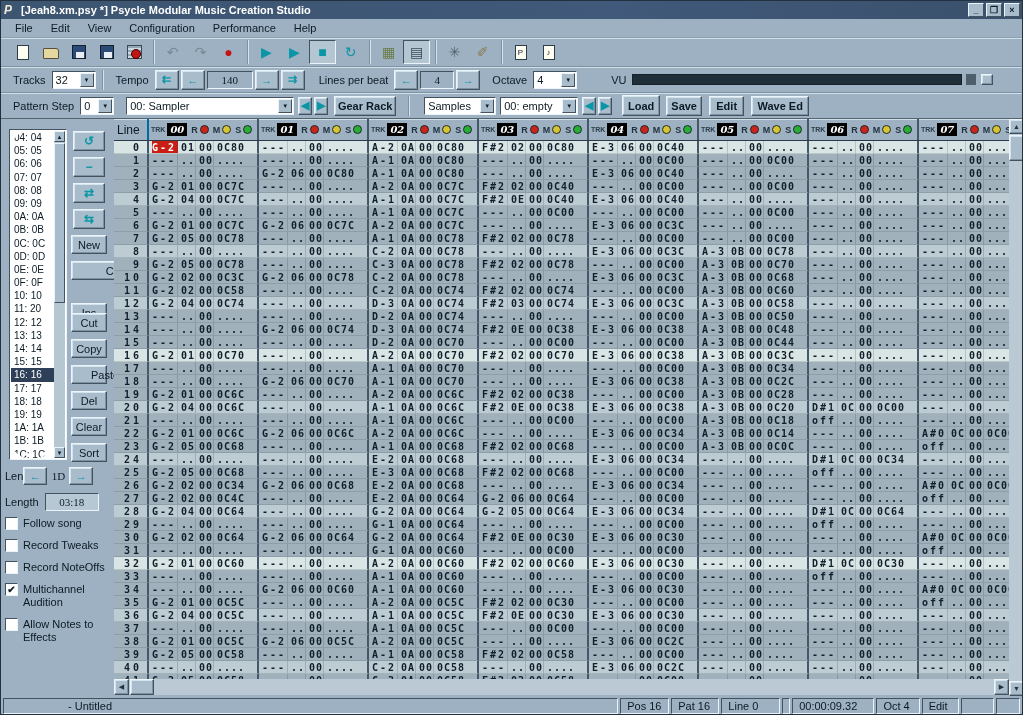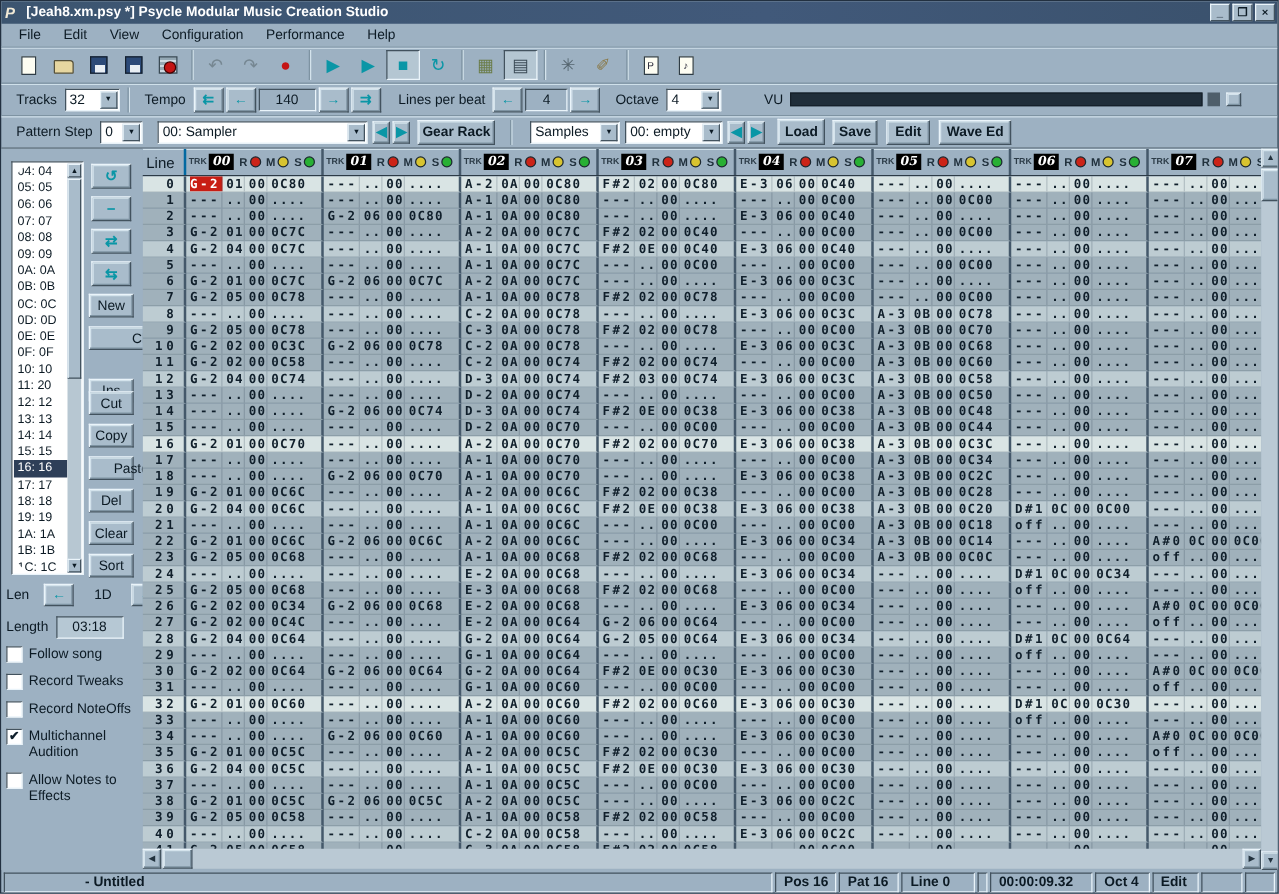--- a/index.html
+++ b/index.html
@@ -54,21 +54,21 @@
   .toolbar3{position:absolute;left:0;top:92px;width:100%;height:26px;display:flex;
     align-items:center;border-bottom:1px solid #55656f;box-shadow:inset 0 1px 0 #cfe0ea;}
   .lbl{white-space:nowrap;}
   .combo{height:18px;background:#fff;display:flex;align-items:center;position:relative;
     padding-left:3px;white-space:nowrap;overflow:hidden;}
   .combo .arrow{position:absolute;right:1px;top:1px;bottom:1px;width:14px;display:flex;
     align-items:center;justify-content:center;font-size:6px;}
   .sbtn{height:20px;display:flex;align-items:center;justify-content:center;
     font-weight:bold;}
   .teal{color:#0a96a6;}
-  .valbox{height:18px;display:flex;align-items:center;justify-content:center;}
+  .valbox{height:18px;display:flex;align-items:center;justify-content:center;font-family:Liberation Serif, serif;}
   .vsep{width:2px;height:20px;border-left:1px solid #7e93a2;border-right:1px solid #d4e3ec;margin:0 6px;}
   .vu-track{position:relative;width:362px;height:11px;margin-left:6px;}
   .vu-bar{position:absolute;left:0;top:0;width:330px;height:11px;background:#202e3a;
     border:1px solid #15202a;}
   .vu-notch{position:absolute;left:334px;top:0;width:10px;height:11px;background:#4e5e6a;}
   .vu-handle{position:absolute;left:349px;top:0;width:12px;height:11px;}
   
   .workarea{position:absolute;left:0;top:118px;width:1023px;height:577px;background:#9db1c2;}
   .sidebar{position:absolute;left:0;top:0;width:113px;height:577px;}
   .plist{position:absolute;left:8px;top:10px;width:58px;height:331px;background:#fff;
@@ -77,21 +77,21 @@
   .plist-item{height:13.2px;line-height:13px;padding-left:3px;white-space:nowrap;}
   .plist-item.sel{background:#2e3f58;color:#fff;}
   .plist-sb{position:absolute;right:1px;top:1px;width:11px;bottom:1px;background:#b7c7d2;}
   .sb-btn{position:absolute;left:0;width:11px;height:11px;font-size:6px;display:flex;
     align-items:center;justify-content:center;}
   .btncol{position:absolute;left:70px;top:0;width:36px;}
   .icobtn{position:absolute;left:2px;width:32px;height:20px;display:flex;align-items:center;
     justify-content:center;font-size:12px;font-weight:bold;}
   .edbtn{position:absolute;left:0;width:36px;height:19px;display:flex;align-items:center;
     justify-content:center;font-size:11px;}
-  .lenrow{position:absolute;left:4px;top:348px;display:flex;align-items:center;gap:12px;}
+  .lenrow{position:absolute;left:4px;top:348px;display:flex;align-items:center;gap:0;}
   .lengthrow{position:absolute;left:4px;top:374px;display:flex;align-items:center;gap:6px;}
   .chkcol{position:absolute;left:4px;top:398px;width:106px;}
   .chkrow{display:flex;align-items:flex-start;margin-bottom:9px;}
   .chkbox{width:13px;height:13px;background:#fff;flex:0 0 13px;font-size:10px;line-height:11px;
     text-align:center;color:#10202c;font-weight:bold;margin-right:5px;}
   .chklabel{line-height:13px;}
   
   .editor{position:absolute;left:113px;top:0;width:895px;height:577px;overflow:hidden;
     background:#9db1c2;}
   .pheader{position:absolute;left:0;top:0;height:22px;width:915px;display:flex;
@@ -123,21 +123,21 @@
   .seg.cursor{background:#c81e14;color:#fff;}
   
   .hscroll{position:absolute;left:0;top:560px;width:895px;height:16px;background:#bac9d4;}
   .vscroll{position:absolute;left:1008px;top:0;width:15px;height:577px;background:#bac9d4;}
   .scr-btn{position:absolute;display:flex;align-items:center;justify-content:center;
     font-size:7px;color:#22323e;}
   
   .statusbar{position:absolute;left:0;top:695px;width:100%;height:20px;display:flex;
     align-items:center;padding:2px 2px 2px 2px;gap:2px;}
   .spanel{height:16px;border:1px solid;border-color:#42525e #eaf4fa #eaf4fa #42525e;
-    display:flex;align-items:center;padding-left:6px;white-space:nowrap;overflow:hidden;font-weight:bold;}
+    display:flex;align-items:center;padding-left:6px;white-space:nowrap;overflow:hidden;}
 </style>
 </head>
 <body>
 
 <div class="window">
 
   <div class="titlebar">
     <span class="app-icon">P</span>
     <span class="title-text">[Jeah8.xm.psy *] Psycle Modular Music Creation Studio</span>
     <span class="win-btns">

